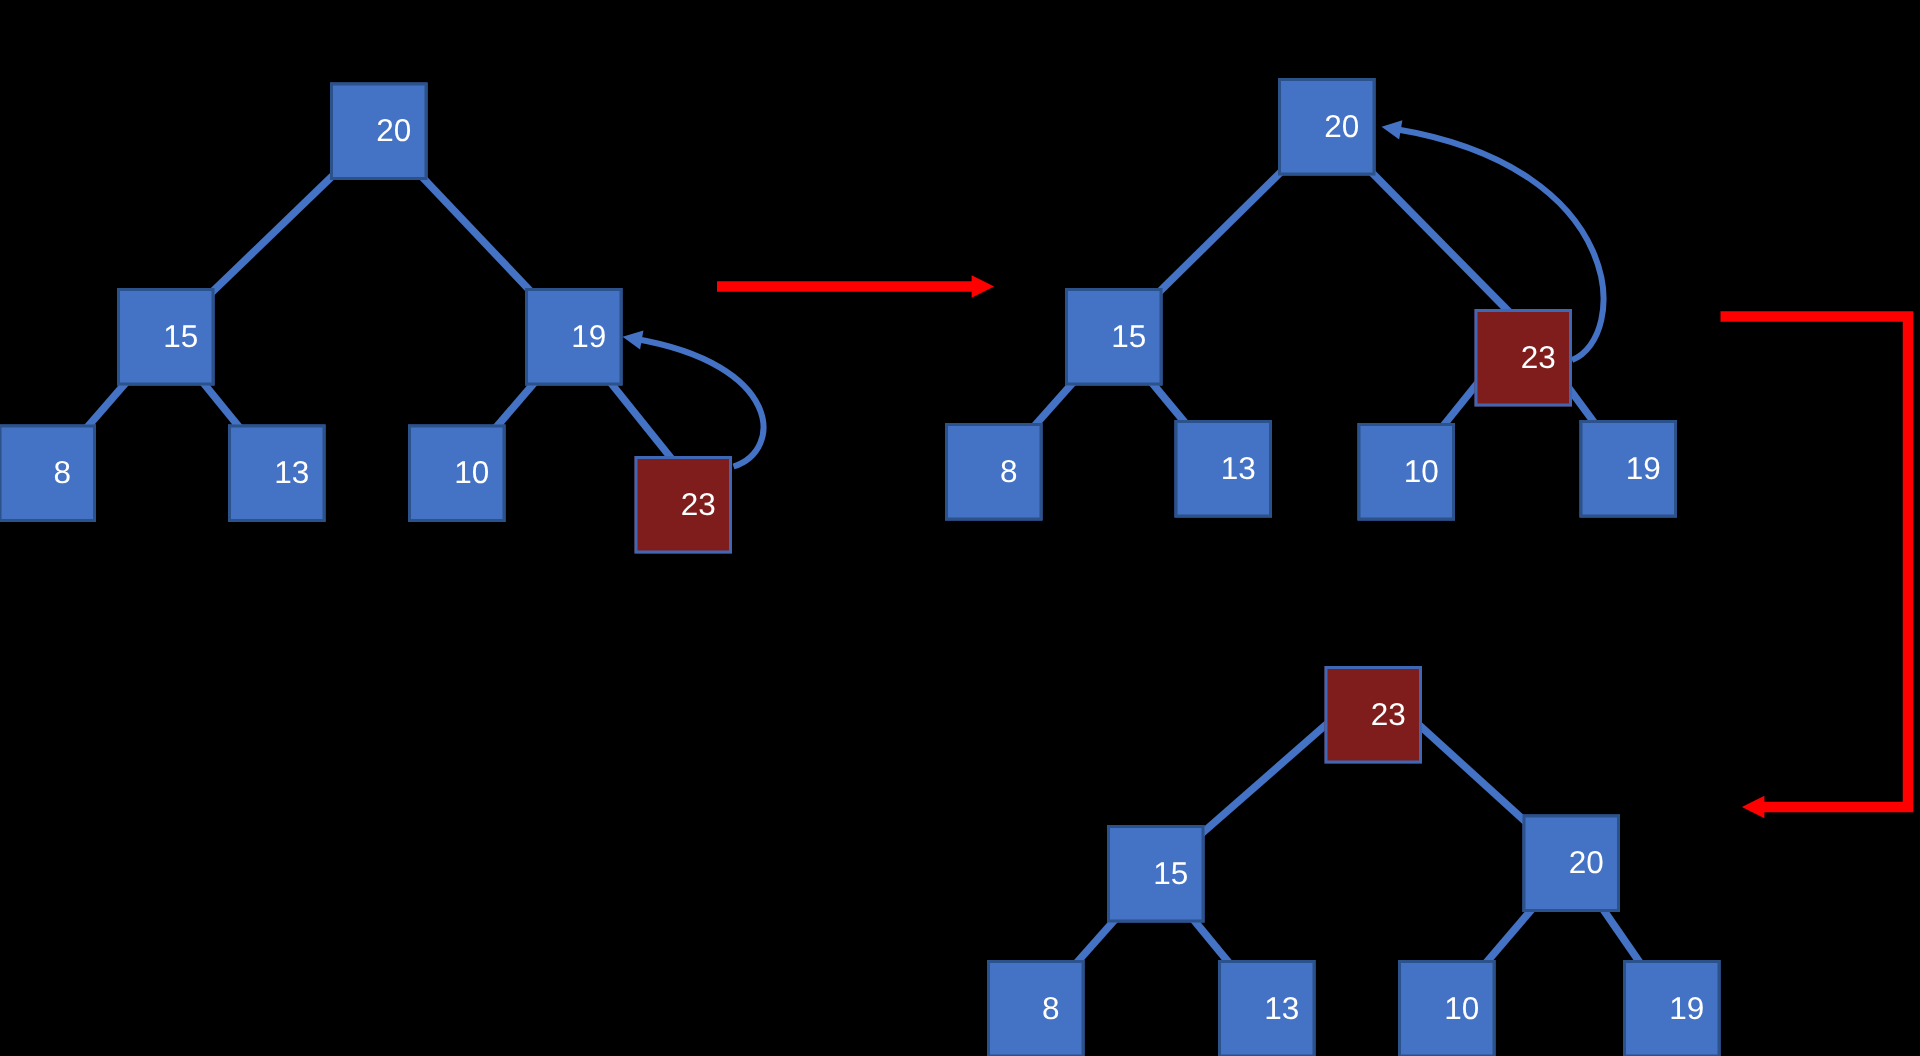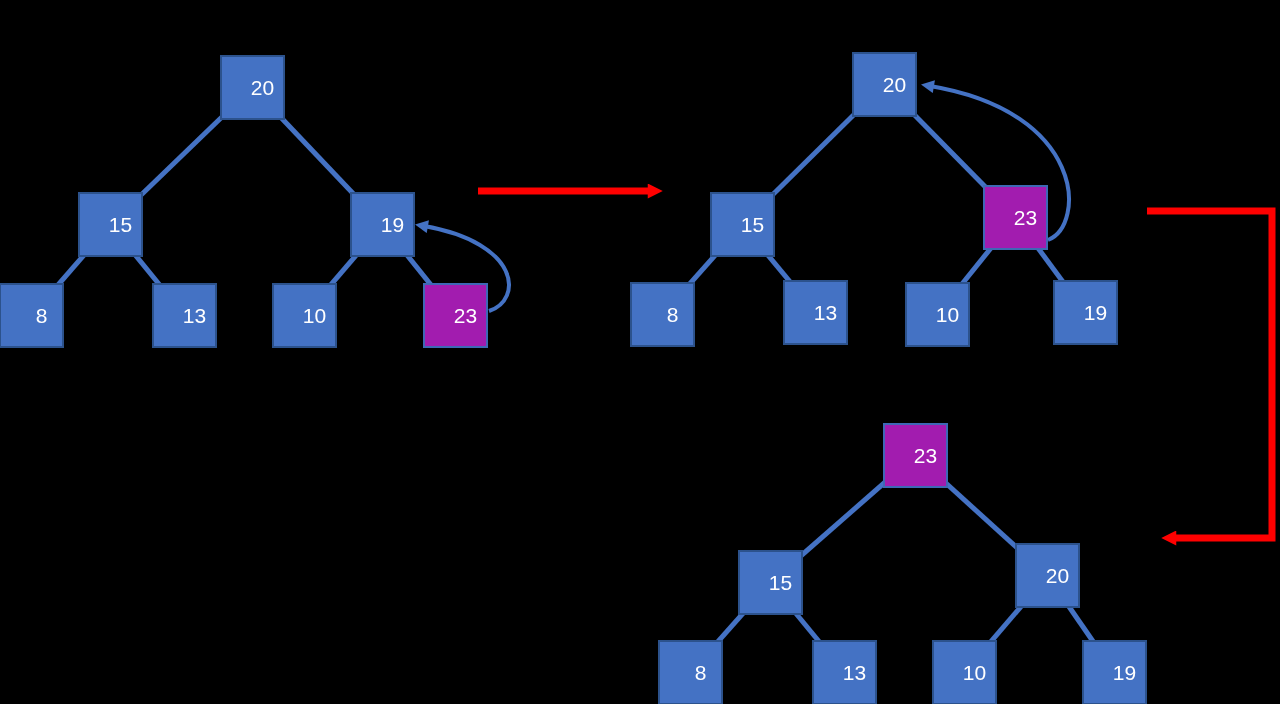--- a/index.html
+++ b/index.html
@@ -8,21 +8,21 @@
     overflow:hidden;font-family:"Liberation Sans", sans-serif;
   }
   #wires{position:absolute;left:0;top:0;z-index:0;}
   .node{
     position:absolute;width:65px;height:65px;box-sizing:border-box;
     display:flex;align-items:center;justify-content:center;
     z-index:2;border:2px solid #2C528C;
     color:#FFFFFF;font-size:21px;line-height:1;padding-left:20px;
   }
   .node.blue{background:#4472C4;border-color:#2C528C;}
-  .node.green{background:#a21caf;border-color:#3E68B5;}
+  .node.green{background:#7f1d1d;border-color:#3E68B5;margin-top:21px;}
 </style>
 </head>
 <body>
 
 <div id="stage">
   <svg id="wires" width="1280" height="704" viewBox="0 0 1280 704">
     <defs>
       <marker id="redHead" viewBox="0 0 10 10" refX="1.5" refY="5" markerWidth="16" markerHeight="15" markerUnits="userSpaceOnUse" orient="auto">
         <path d="M0,0 L10,5 L0,10 z" fill="#FF0000"></path>
       </marker>

